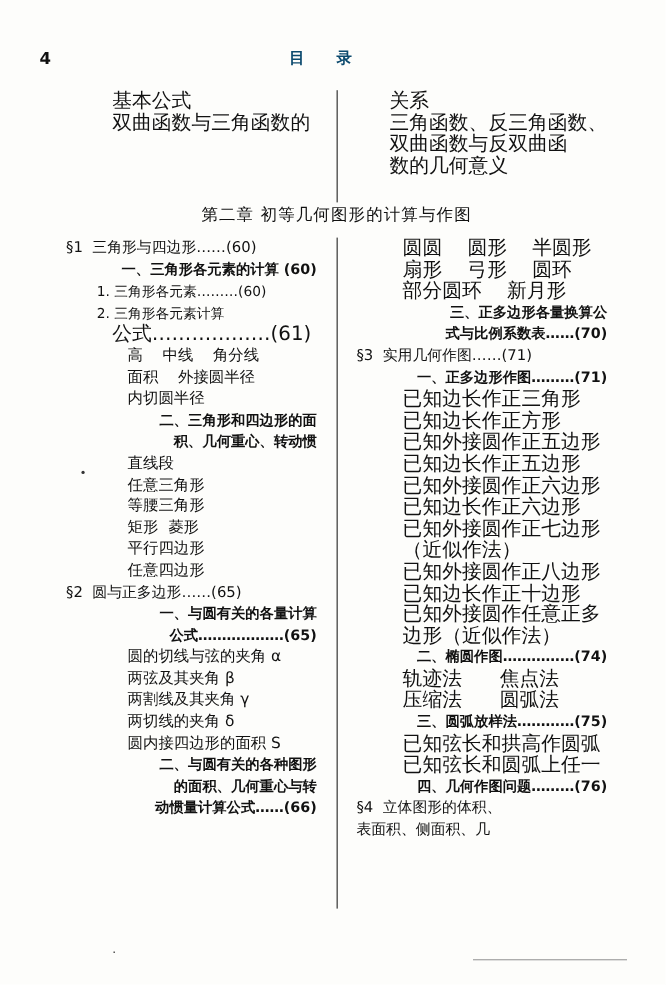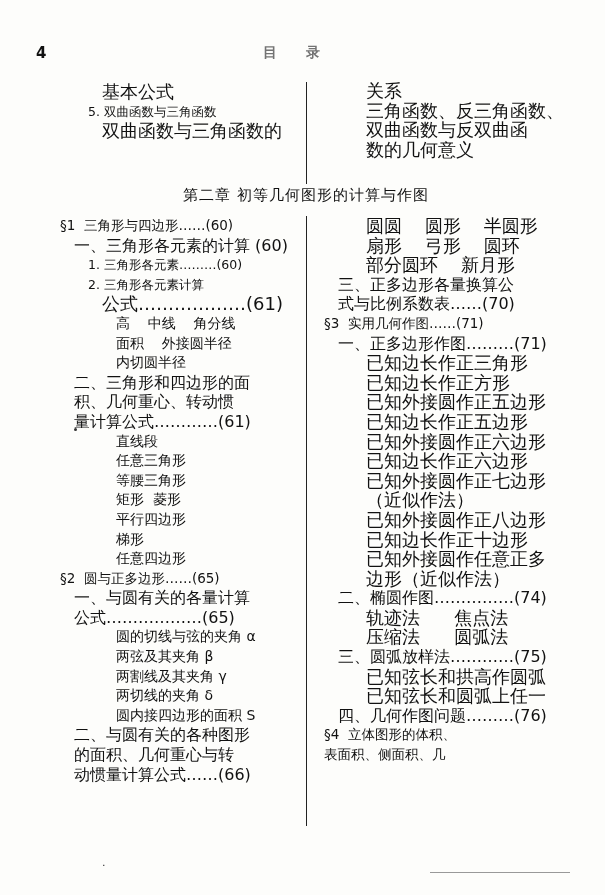--- a/index.html
+++ b/index.html
@@ -35,38 +35,38 @@
     width: 60px;
     color: #111;
   }
   .header .htitle {
     flex: 1;
     text-align: center;
     font-size: 14px;
     font-weight: bold;
     letter-spacing: 12px;
     padding-right: 70px;
-    color: #737373;
+    color: #0c4a6e;
   }
   .columns {
     position: absolute;
     left: 60px;
     top: 82px;
     width: 492px;
     height: 740px;
   }
   .col {
     position: absolute;
     top: 0;
     width: 228px;
     font-size: 12.5px;
     line-height: 19.6px;
   }
   .col-left { left: 0; }
-  .col-right { left: 264px; font-family: Liberation Serif, serif; }
+  .col-right { left: 252px; }
   .divider {
     position: absolute;
     left: 246px;
     top: 0;
     width: 1px;
     height: 102px;
     background: #222;
   }
   .chapter-title {
     position: absolute;
@@ -100,21 +100,21 @@
     top: 0px;
     width: 1px;
     height: 610px;
     background: #222;
   }
   .line {
     white-space: pre;
     position: relative;
   }
   .lv0 { padding-left: 0px; font-size: 13.5px; font-weight: normal; }
-  .lv1 { padding-left: 14px; font-size: 16px; font-weight: normal; }
+  .lv1 { padding-left: 14px; font-size: 13px; font-weight: bold; text-align: right; }
   .lv2 { padding-left: 28px; font-size: 12.5px; }
   .lv3 { padding-left: 42px; font-size: 18px; }
   .lv4 { padding-left: 56px; font-size: 14px; }
   .footer-dot {
     position: absolute;
     left: 102px;
     top: 856px;
     font-size: 11px;
     color: #333;
   }
@@ -142,21 +142,20 @@
     <div class="pagenum">4</div>
     <div class="htitle">目  录</div>
   </div>
 
   <div class="columns">
 
     <div class="divider"></div>
 
     <div class="col col-left">
         <div class="line lv3">基本公式</div>
-        <div class="line lv2">5. 双曲函数与三角函数</div>
         <div class="line lv3">双曲函数与三角函数的</div>
       </div>
     <div class="col col-right">
         <div class="line lv3">关系</div>
         <div class="line lv3">三角函数、反三角函数、</div>
         <div class="line lv3">双曲函数与反双曲函</div>
         <div class="line lv3">数的几何意义</div>
       </div>
 
     <div class="chapter-title">第二章  初等几何图形的计算与作图</div>
@@ -167,27 +166,25 @@
           <div class="line lv0">§1  三角形与四边形……(60)</div>
           <div class="line lv1">一、三角形各元素的计算 (60)</div>
           <div class="line lv2">1. 三角形各元素………(60)</div>
           <div class="line lv2">2. 三角形各元素计算</div>
           <div class="line lv3">公式………………(61)</div>
           <div class="line lv4">高    中线    角分线</div>
           <div class="line lv4">面积    外接圆半径</div>
           <div class="line lv4">内切圆半径</div>
           <div class="line lv1">二、三角形和四边形的面</div>
           <div class="line lv1">积、几何重心、转动惯</div>
-          <div class="line lv1">量计算公式…………(61)</div>
           <div class="line lv4">直线段</div>
           <div class="line lv4">任意三角形</div>
           <div class="line lv4">等腰三角形</div>
           <div class="line lv4">矩形  菱形</div>
           <div class="line lv4">平行四边形</div>
-          <div class="line lv4">梯形</div>
           <div class="line lv4">任意四边形</div>
           <div class="line lv0">§2  圆与正多边形……(65)</div>
           <div class="line lv1">一、与圆有关的各量计算</div>
           <div class="line lv1">公式………………(65)</div>
           <div class="line lv4">圆的切线与弦的夹角 α</div>
           <div class="line lv4">两弦及其夹角 β</div>
           <div class="line lv4">两割线及其夹角 γ</div>
           <div class="line lv4">两切线的夹角 δ</div>
           <div class="line lv4">圆内接四边形的面积 S</div>
           <div class="line lv1">二、与圆有关的各种图形</div>

